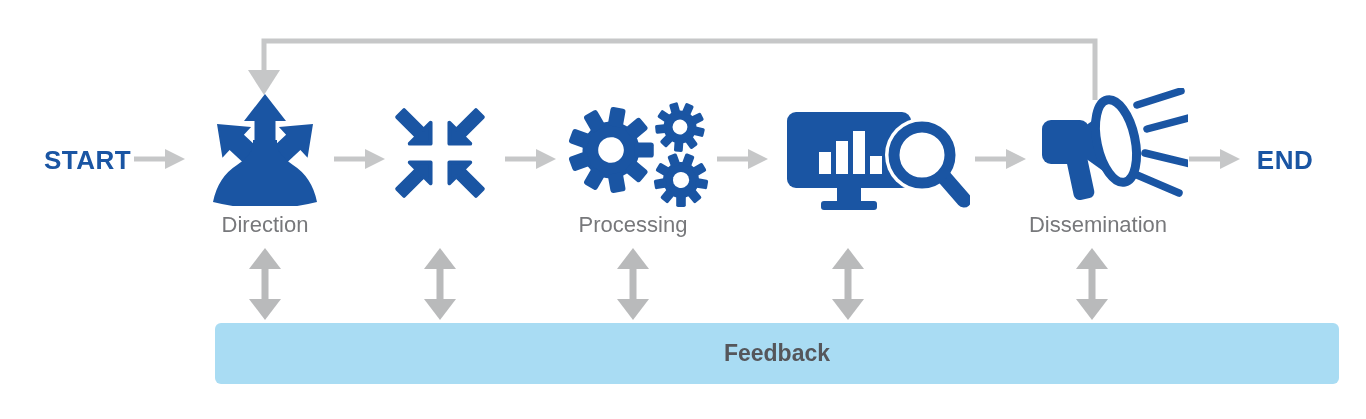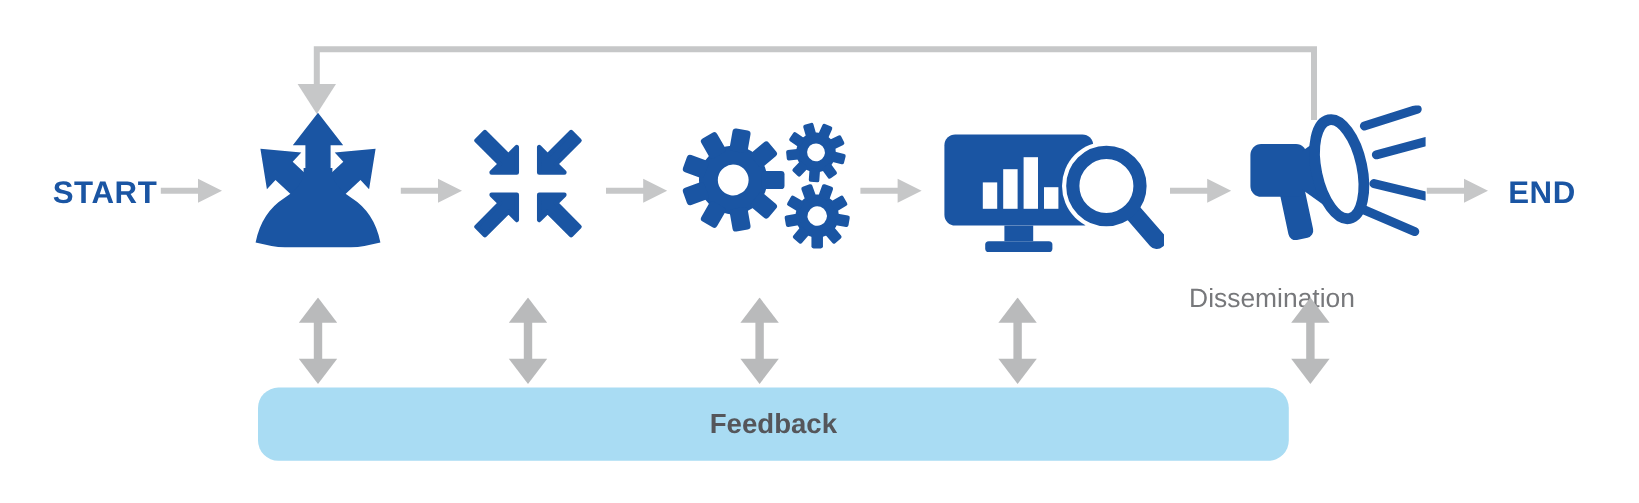--- a/index.html
+++ b/index.html
@@ -17,22 +17,22 @@
   }
   .icon-svg{position:absolute;}
   .blue{fill:#1A55A3;}
   .blue-stroke{stroke:#1A55A3;}
   .flow-arrow{position:absolute;top:146px;}
   .flow-arrow line{stroke:#C6C7C8;stroke-width:5;}
   .flow-arrow polygon{fill:#C6C7C8;}
   .double-arrow{position:absolute;top:248px;}
   .double-arrow polygon,.double-arrow rect{fill:#B9BABB;}
   .feedback-bar{
-    position:absolute;left:215px;top:323px;width:859px;height:61px;
-    background:#A9DCF3;border-radius:17px;
+    position:absolute;left:215px;top:323px;width:1124px;height:61px;
+    background:#A9DCF3;border-radius:6px;
   }
   .feedback-bar span{
     display:block;width:100%;text-align:center;line-height:61px;
     font-size:23px;font-weight:bold;color:#55565A;
   }
 </style>
 </head>
 <body>
 
 <div class="canvas">
@@ -72,20 +72,21 @@
 
   <svg class="icon-svg" style="left:205px;top:92px" width="120" height="114" viewBox="0 0 120 114">
     <defs>
         <polygon id="tri-arrow" class="blue" points="0,0 21,27 10.5,27 10.5,56 -10.5,56 -10.5,27 -21,27"></polygon>
       </defs>
     <use href="#tri-arrow" transform="translate(60,2)"></use>
     <use href="#tri-arrow" transform="translate(12,32) rotate(-47)"></use>
     <use href="#tri-arrow" transform="translate(108,32) rotate(47)"></use>
     <path class="blue" d="M8 110 Q13 85 32 73 Q46 64 48 54 L48 48 H72 L72 54 Q74 64 88 73 Q107 85 112 110 Q60 123 8 110 Z"></path>
   </svg>
+  <div class="stage-label" style="left:165px;width:200px;">Direction</div>
 
   <svg class="icon-svg" style="left:384px;top:97px" width="112" height="112" viewBox="0 0 120 120">
     <defs>
         <path id="in-arrow" class="blue blue-stroke" stroke-width="4" stroke-linejoin="round" d="M50 50 L27.5 50 L35 42.5 L14 21.5 L21.5 14 L42.5 35 L50 27.5 Z"></path>
       </defs>
     <use href="#in-arrow"></use>
     <use href="#in-arrow" transform="translate(120,0) scale(-1,1)"></use>
     <use href="#in-arrow" transform="translate(0,120) scale(1,-1)"></use>
     <use href="#in-arrow" transform="translate(120,120) scale(-1,-1)"></use>
   </svg>
@@ -103,20 +104,21 @@
         <rect x="-8" y="-45" width="16" height="20" rx="3" transform="rotate(240)"></rect>
         <rect x="-8" y="-45" width="16" height="20" rx="3" transform="rotate(280)"></rect>
         <rect x="-8" y="-45" width="16" height="20" rx="3" transform="rotate(320)"></rect>
         <circle r="13.5" fill="#FFFFFF"></circle>
       </g>
     </defs>
     <use href="#gear" transform="translate(57,58) scale(0.95) rotate(10)"></use>
     <use href="#gear" transform="translate(126,35) scale(0.55) rotate(24)"></use>
     <use href="#gear" transform="translate(127,88) scale(0.60) rotate(20)"></use>
   </svg>
+  <div class="stage-label" style="left:533px;width:200px;">Processing</div>
 
   <svg class="icon-svg" style="left:785px;top:110px" width="185" height="102" viewBox="0 0 185 102">
     <rect class="blue" x="2" y="2" width="124" height="76" rx="9"></rect>
     <rect fill="#FFFFFF" x="34" y="42" width="12" height="22"></rect>
     <rect fill="#FFFFFF" x="51" y="31" width="12" height="33"></rect>
     <rect fill="#FFFFFF" x="68" y="21" width="12" height="43"></rect>
     <rect fill="#FFFFFF" x="85" y="46" width="12" height="18"></rect>
     <rect class="blue" x="52" y="78" width="24" height="13"></rect>
     <rect class="blue" x="36" y="91" width="56" height="9" rx="3"></rect>
     <circle cx="137" cy="45" r="37" fill="#FFFFFF"></circle>
@@ -130,21 +132,21 @@
       <line x1="97" y1="17" x2="141" y2="3"></line>
       <line x1="107" y1="41" x2="148" y2="30"></line>
       <line x1="105" y1="65" x2="151" y2="76"></line>
       <line x1="97" y1="87" x2="139" y2="105"></line>
     </g>
     <rect class="blue" x="26" y="66" width="21" height="46" rx="6" transform="rotate(-12 36 70)"></rect>
     <rect class="blue" x="2" y="32" width="47" height="44" rx="9"></rect>
     <polygon class="blue" points="45,38 80,13 80,95 45,70"></polygon>
     <ellipse cx="76" cy="53" rx="19" ry="42" fill="#FFFFFF" class="blue-stroke" stroke-width="9" transform="rotate(-12 76 53)"></ellipse>
   </svg>
-  <div class="stage-label" style="left:955px;width:210px;margin-top:24px;">Dissemination</div>
+  <div class="stage-label" style="left:993px;width:210px;">Dissemination</div>
 
   <svg class="double-arrow" style="left:248px" width="34" height="72">
       <polygon points="17,0 33,21 1,21"></polygon>
       <rect x="13.5" y="20" width="7" height="32"></rect>
       <polygon points="1,51 33,51 17,72"></polygon>
     </svg>
   <svg class="double-arrow" style="left:423px" width="34" height="72">
       <polygon points="17,0 33,21 1,21"></polygon>
       <rect x="13.5" y="20" width="7" height="32"></rect>
       <polygon points="1,51 33,51 17,72"></polygon>

